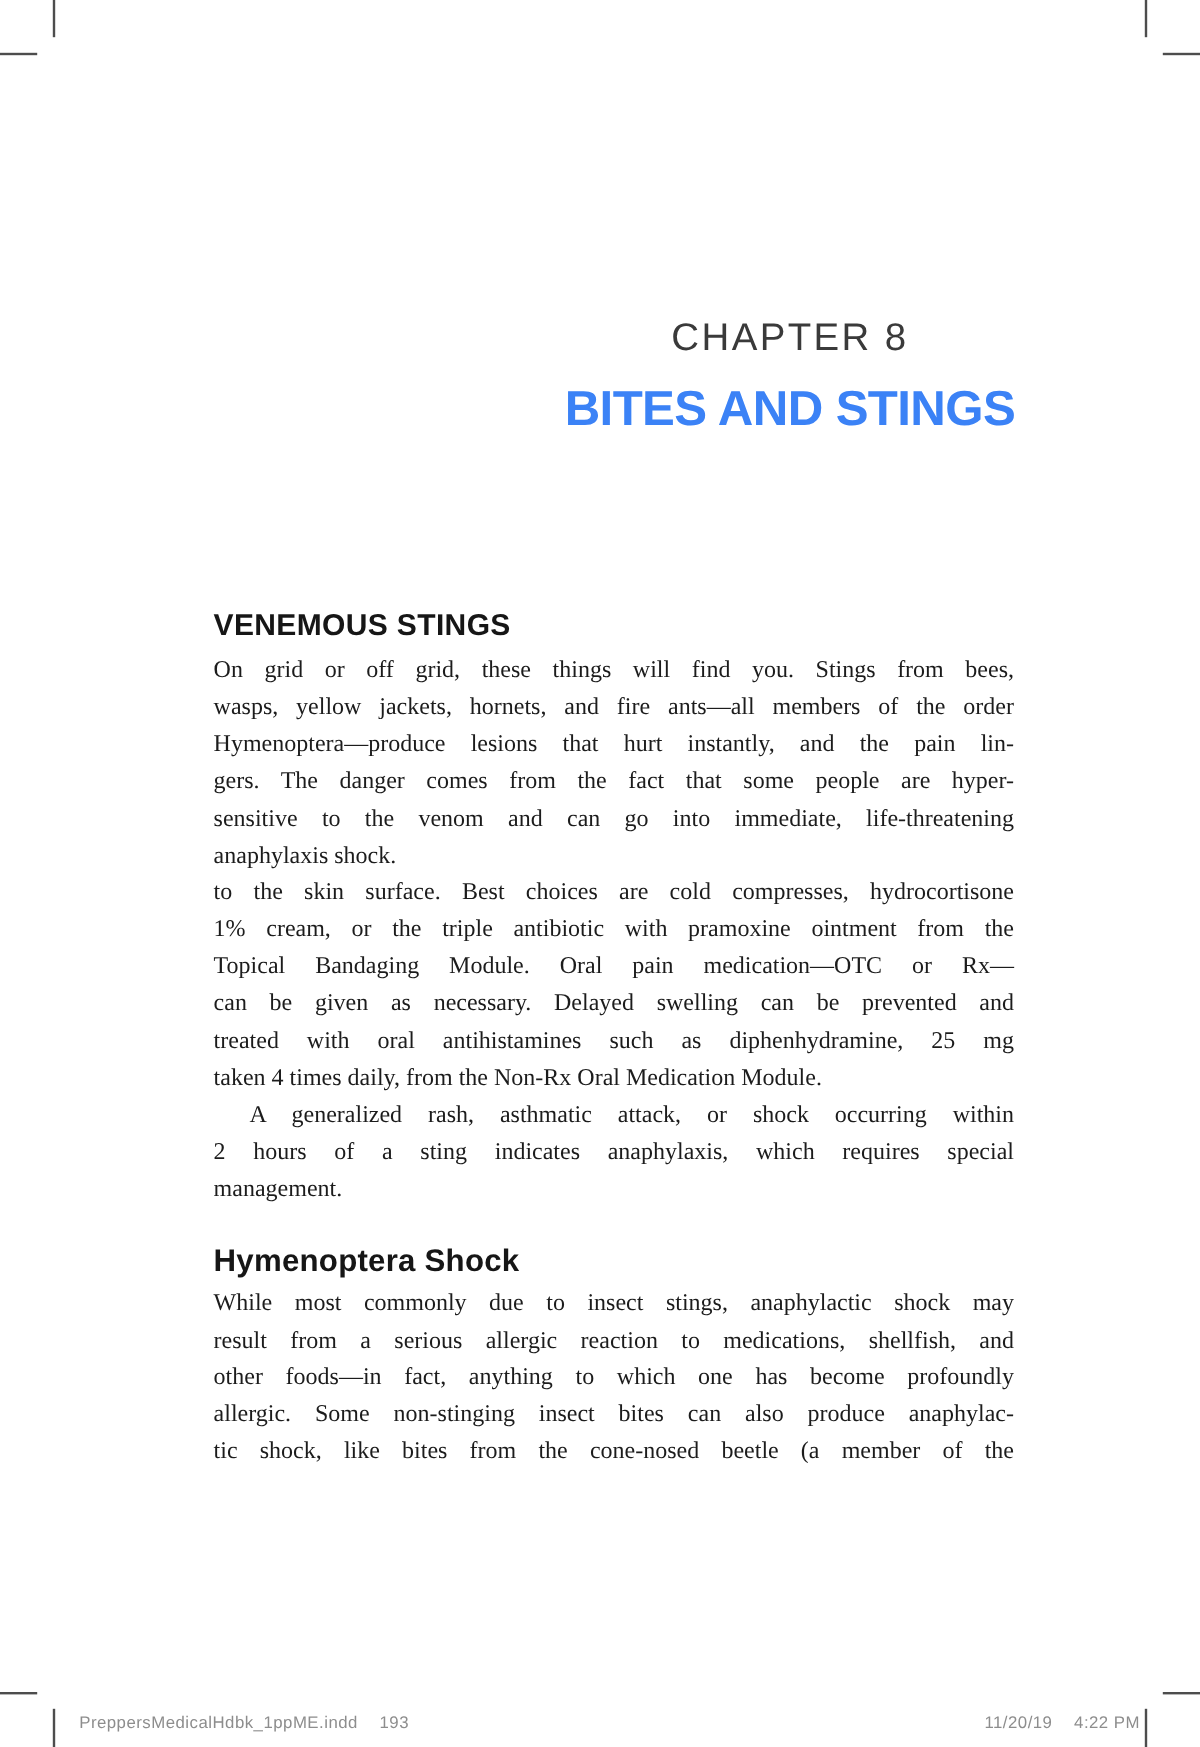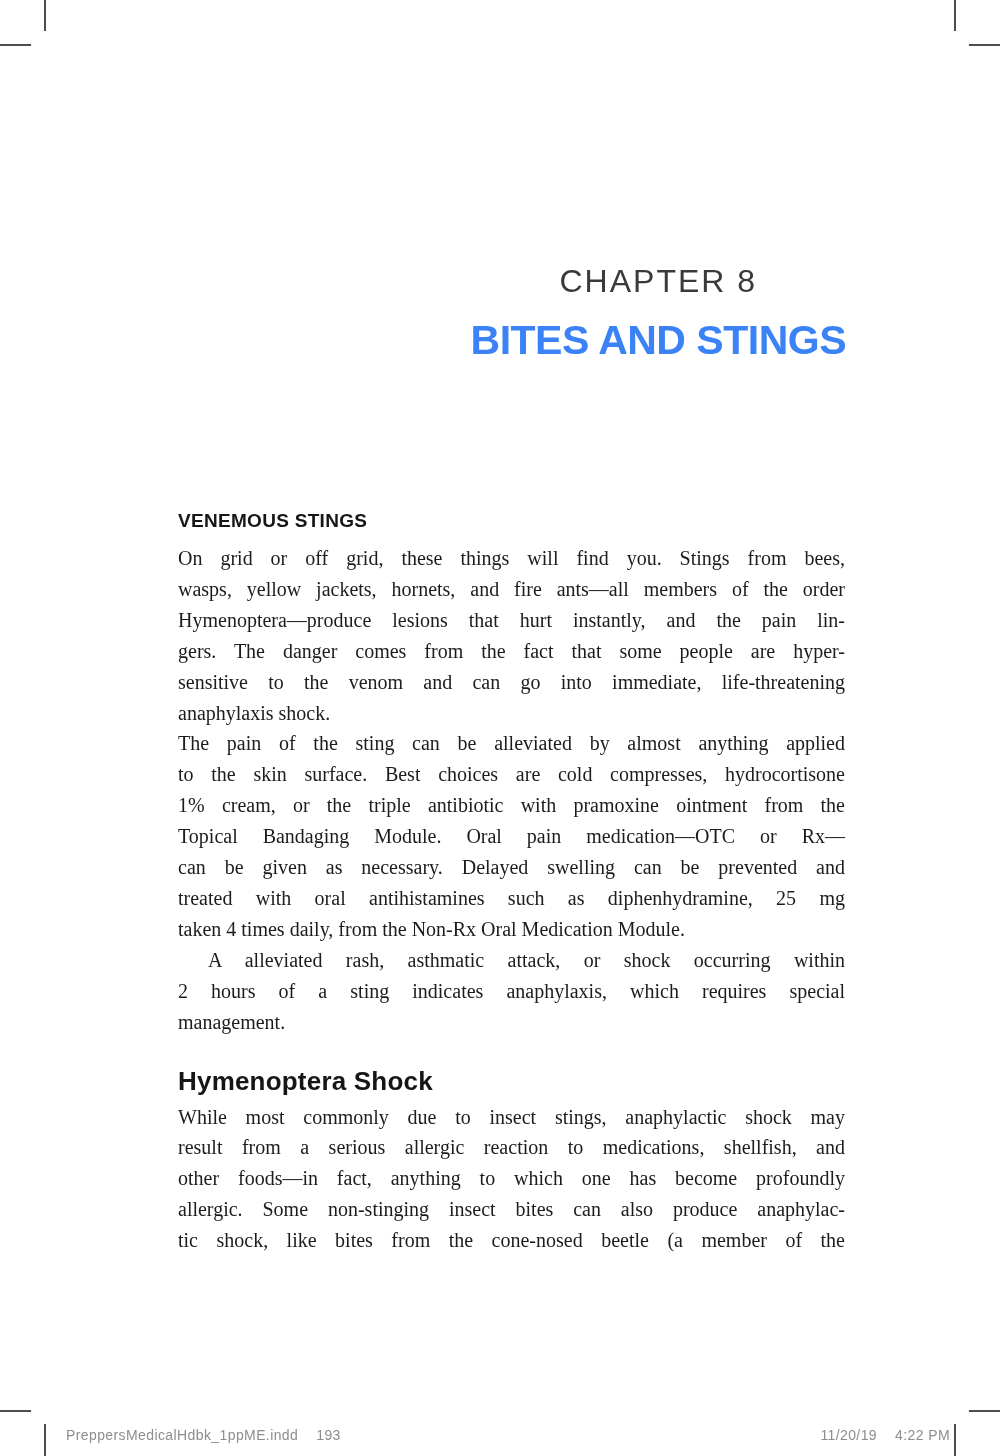--- a/index.html
+++ b/index.html
@@ -53,21 +53,21 @@
   .text-column {
     position: absolute;
     left: 178px;
     top: 506px;
     width: 667px;
     color: #1c1c1c;
   }
   .sec-heading {
     margin: 0 0 7px 0;
     font-family: "Liberation Sans", "DejaVu Sans", sans-serif;
-    font-size: 19px;
+    font-size: 25px;
     font-weight: 700;
     letter-spacing: 0.3px;
     line-height: 30px;
     color: #161616;
   }
   .sub-heading {
     margin: 29px 0 7px 0;
     font-family: "Liberation Sans", "DejaVu Sans", sans-serif;
     font-size: 26px;
     font-weight: 700;
@@ -125,30 +125,29 @@
       <div>
           <div class="para">
             <div class="line">On grid or off grid, these things will find you. Stings from bees,</div>
             <div class="line">wasps, yellow jackets, hornets, and fire ants—all members of the order</div>
             <div class="line">Hymenoptera—produce lesions that hurt instantly, and the pain lin-</div>
             <div class="line">gers. The danger comes from the fact that some people are hyper-</div>
             <div class="line">sensitive to the venom and can go into immediate, life-threatening</div>
             <div class="line last">anaphylaxis shock.</div>
           </div>
           <div class="para">
-            <div class="line">The pain of the sting can be alleviated by almost anything applied</div>
             <div class="line">to the skin surface. Best choices are cold compresses, hydrocortisone</div>
             <div class="line">1% cream, or the triple antibiotic with pramoxine ointment from the</div>
             <div class="line">Topical Bandaging Module. Oral pain medication—OTC or Rx—</div>
             <div class="line">can be given as necessary. Delayed swelling can be prevented and</div>
             <div class="line">treated with oral antihistamines such as diphenhydramine, 25 mg</div>
             <div class="line last">taken 4 times daily, from the Non-Rx Oral Medication Module.</div>
           </div>
           <div class="para">
-            <div class="line indent">A alleviated rash, asthmatic attack, or shock occurring within</div>
+            <div class="line indent">A generalized rash, asthmatic attack, or shock occurring within</div>
             <div class="line">2 hours of a sting indicates anaphylaxis, which requires special</div>
             <div class="line last">management.</div>
           </div>
         </div>
     </section>
     <section>
       <h3 class="sub-heading">Hymenoptera Shock</h3>
       <div>
           <div class="para">
             <div class="line">While most commonly due to insect stings, anaphylactic shock may</div>

